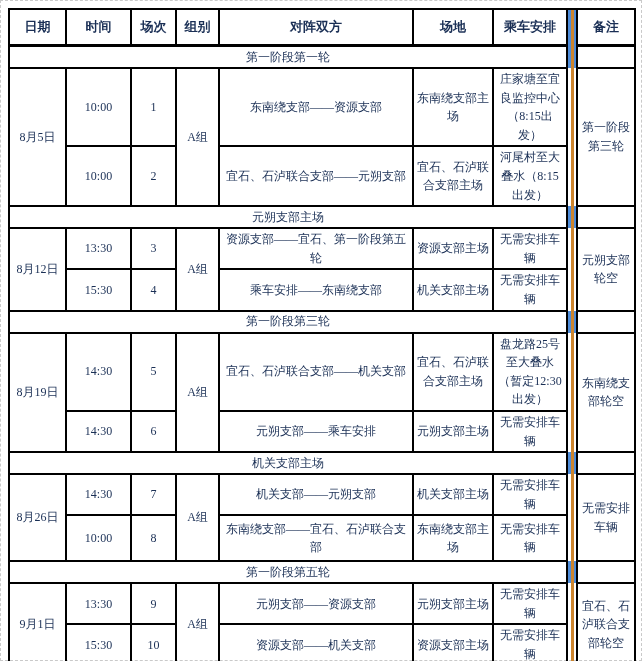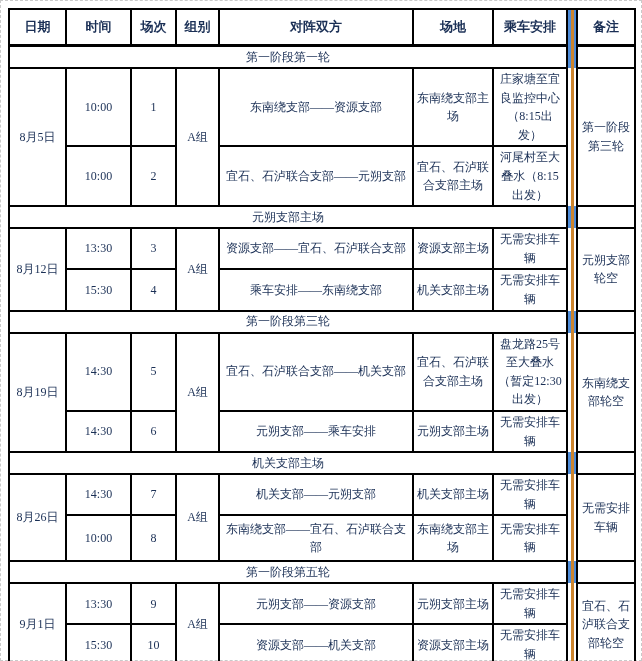--- a/index.html
+++ b/index.html
@@ -102,21 +102,21 @@
   <tr>
     <td class="sec" colspan="7">元朔支部主场</td>
     <td class="stripe blue"></td>
     <td></td>
   </tr>
   <tr>
     <td rowspan="2">8月12日</td>
     <td class="h33">13:30</td>
     <td>3</td>
     <td rowspan="2">A组</td>
-    <td>资源支部——宜石、石泸联合支部</td>
+    <td>资源支部——宜石、第一阶段第五轮</td>
     <td>资源支部主场</td>
     <td>无需安排车辆</td>
     <td class="stripe" rowspan="2"></td>
     <td rowspan="2">元朔支部轮空</td>
   </tr>
   <tr>
     <td class="h33">15:30</td>
     <td>4</td>
     <td>乘车安排——东南绕支部</td>
     <td>机关支部主场</td>

